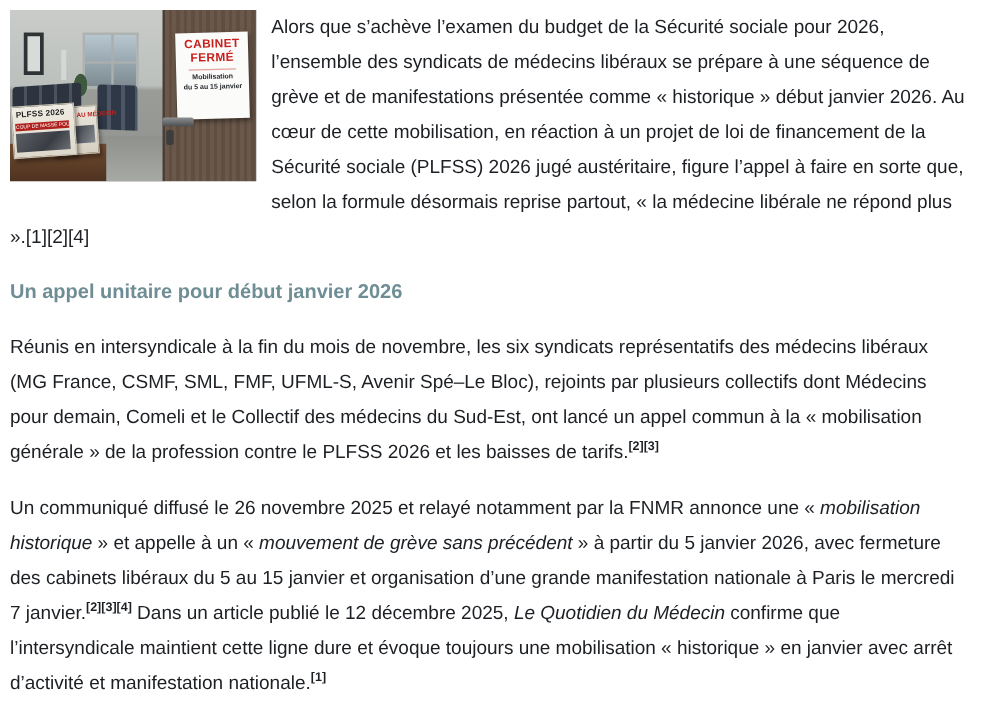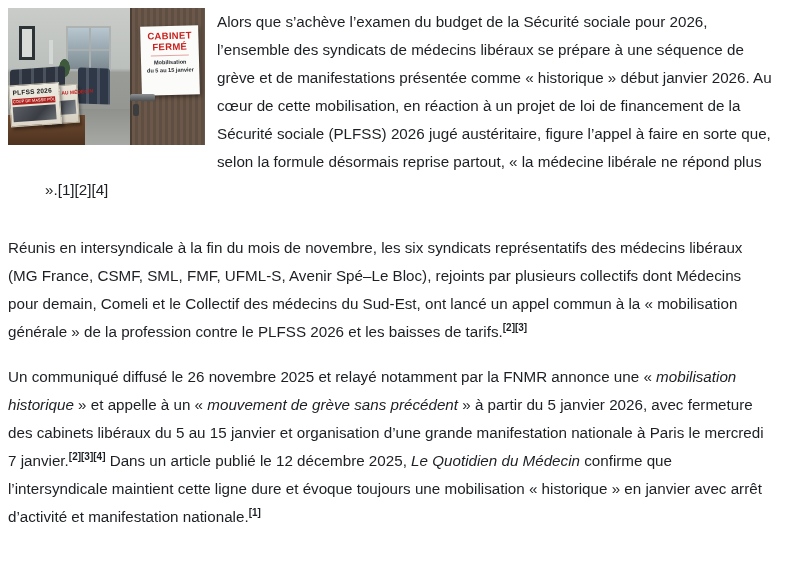--- a/index.html
+++ b/index.html
@@ -248,22 +248,21 @@
   }
   
   p.body-text {
     margin: 0 0 17px 0;
     font-size: 15.2px;
     line-height: 28px;
     color: #1c1f23;
     text-align: left;
   }
   p.lead {
-    margin-bottom: 30px;
-    padding-left: 37px;
+    margin-bottom: 16px;
   }
   h2.section-heading {
     margin: 0 0 16px 0;
     font-size: 16px;
     font-weight: bold;
     line-height: 28px;
     color: #6f8d94;
     clear: both;
   }
   .cite {
@@ -322,18 +321,19 @@
           <div>du 5 au 15 janvier</div>
         </div>
       </div>
       <div class="door-handle"></div>
       <div class="door-lock"></div>
     </div>
   </figure>
 
   <p class="body-text lead"><span>Alors que s’achève l’examen du budget de la Sécurité sociale pour 2026, l’ensemble des syndicats de médecins libéraux se prépare à une séquence de grève et de manifestations présentée comme « historique » début janvier 2026. Au cœur de cette mobilisation, en réaction à un projet de loi de financement de la Sécurité sociale (PLFSS) 2026 jugé austéritaire, figure l’appel à faire en sorte que, selon la formule désormais reprise partout, « la médecine libérale ne répond plus ».</span><span class="cite">[1][2][4]</span></p>
 
+  <h2 class="section-heading">Un appel unitaire pour début janvier 2026</h2>
 
   <p class="body-text"><span>Réunis en intersyndicale à la fin du mois de novembre, les six syndicats représentatifs des médecins libéraux (MG France, CSMF, SML, FMF, UFML-S, Avenir Spé–Le Bloc), rejoints par plusieurs collectifs dont Médecins pour demain, Comeli et le Collectif des médecins du Sud-Est, ont lancé un appel commun à la « mobilisation générale » de la profession contre le PLFSS 2026 et les baisses de tarifs.</span><sup class="cite-sup">[2][3]</sup></p>
 
   <p class="body-text"><span>Un communiqué diffusé le 26 novembre 2025 et relayé notamment par la FNMR annonce une « </span><em class="quote-italic">mobilisation historique</em><span> » et appelle à un « </span><em class="quote-italic">mouvement de grève sans précédent</em><span> » à partir du 5 janvier 2026, avec fermeture des cabinets libéraux du 5 au 15 janvier et organisation d’une grande manifestation nationale à Paris le mercredi 7 janvier.</span><sup class="cite-sup">[2][3][4]</sup><span> Dans un article publié le 12 décembre 2025, </span><em class="title-italic">Le Quotidien du Médecin</em><span> confirme que l’intersyndicale maintient cette ligne dure et évoque toujours une mobilisation « historique » en janvier avec arrêt d’activité et manifestation nationale.</span><sup class="cite-sup">[1]</sup></p>
 
 </div>
 
 </body></html>

